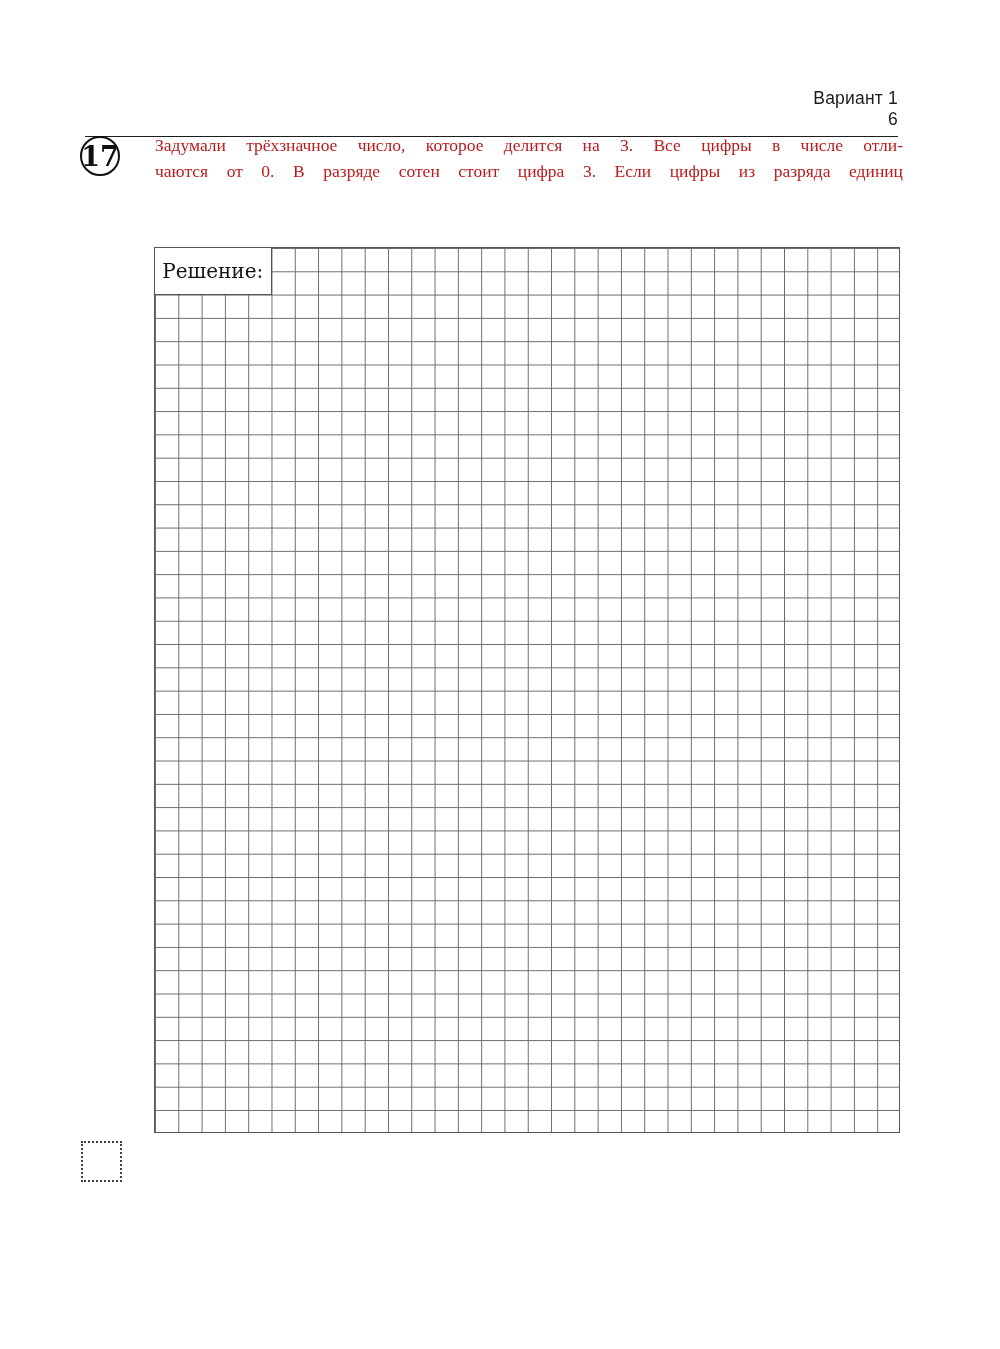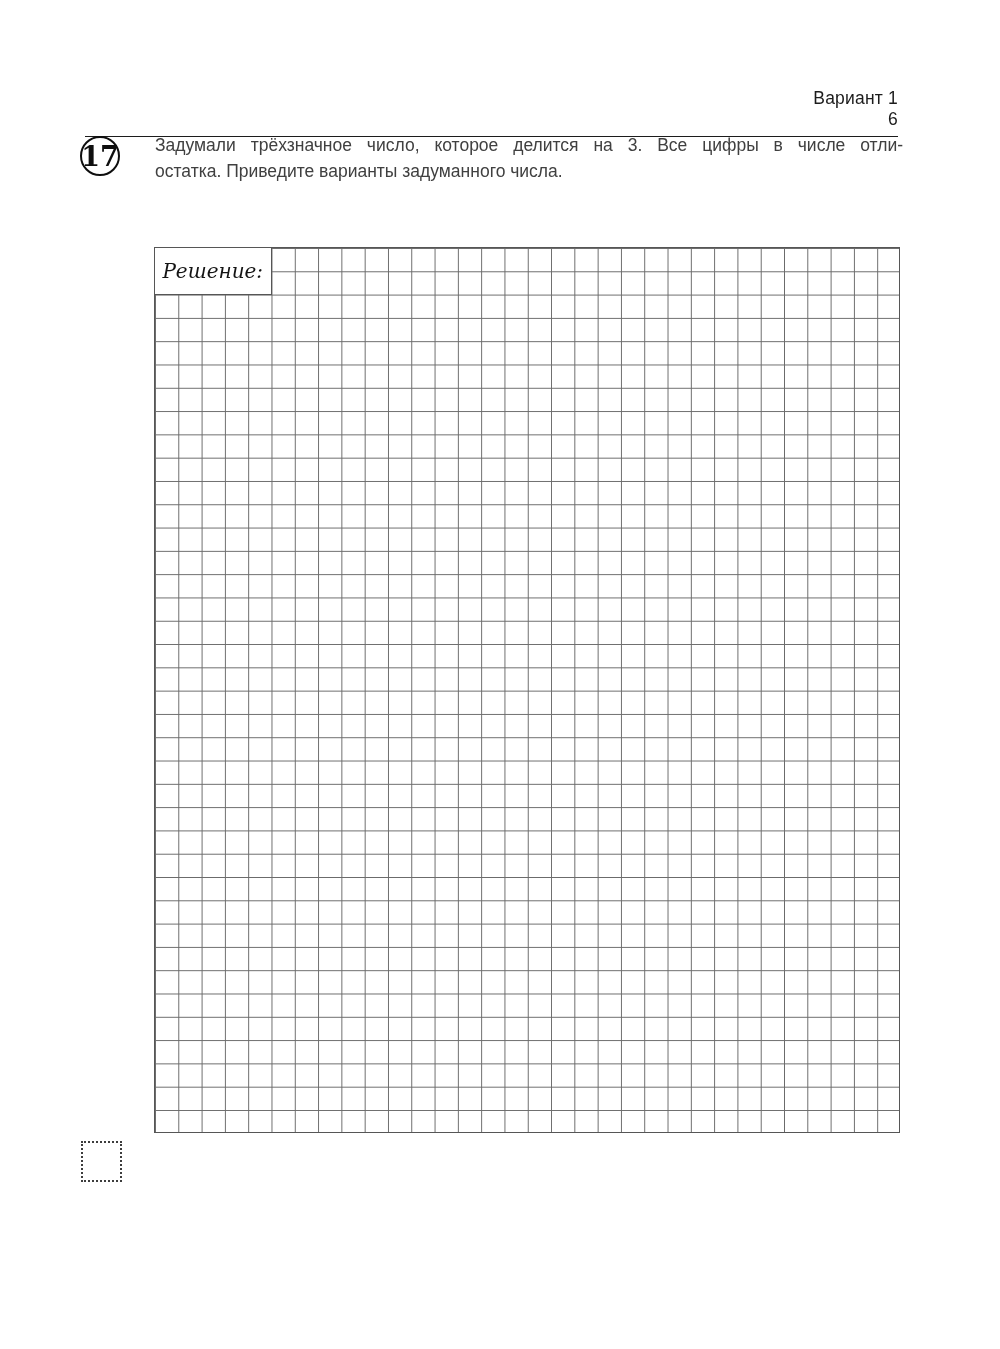--- a/index.html
+++ b/index.html
@@ -38,24 +38,24 @@
     display: flex; align-items: center; justify-content: center;
     font-family: "DejaVu Serif", "Liberation Serif", serif;
     font-weight: bold;
     font-size: 27px;
     color: #0f0f0f;
   }
   .task-text {
     position: absolute;
     left: 155px; top: 132px;
     width: 748px;
-    font-family: Liberation Sans, sans-serif;
+    font-family: Liberation Serif, serif;
     font-size: 17.5px;
     line-height: 26px;
-    color: #404040;
+    color: #b91c1c;
   }
   .task-line { width: 100%; }
   .task-line.just { text-align: justify; text-align-last: justify; }
 
   
   .grid-wrap {
     position: absolute;
     left: 154px; top: 247px;
     width: 746px;
     border: 1.5px solid #565656;
@@ -82,21 +82,20 @@
     background: #ffffff;
     border-right: 1px solid #565656;
     display: flex; align-items: center; justify-content: center;
     font-family: "DejaVu Serif", "Liberation Serif", serif;
     font-size: 20px;
     color: #141414;
   }
   .solution-label-box {
     width: 116.5px; height: 46.6px;
     border-bottom: 1px solid #565656;
-    font-style: italic;
   }
   .answer-label-box {
     width: 116.5px; height: 100%;
   }
 
   
   .dotted-box {
     position: absolute;
     left: 81px; top: 1141px;
     width: 41px; height: 41px;
@@ -111,21 +110,21 @@
   <span>Вариант 1</span>
   <span>6</span>
 </div>
 
 <div class="task-badge">
   <span>17</span>
 </div>
 
 <div class="task-text">
   <div class="task-line just">Задумали трёхзначное число, которое делится на 3. Все цифры в числе отли-</div>
-  <div class="task-line">остатка. Приведите варианты задуманного числа.</div>
+  <div class="task-line just">чаются от 0. В разряде сотен стоит цифра 3. Если цифры из разряда единиц</div>
 </div>
 
 <div class="grid-wrap">
   <div class="solution-area cellbg">
     <div class="label-box solution-label-box">
       <span>Решение:</span>
     </div>
   </div>
 </div>
 

